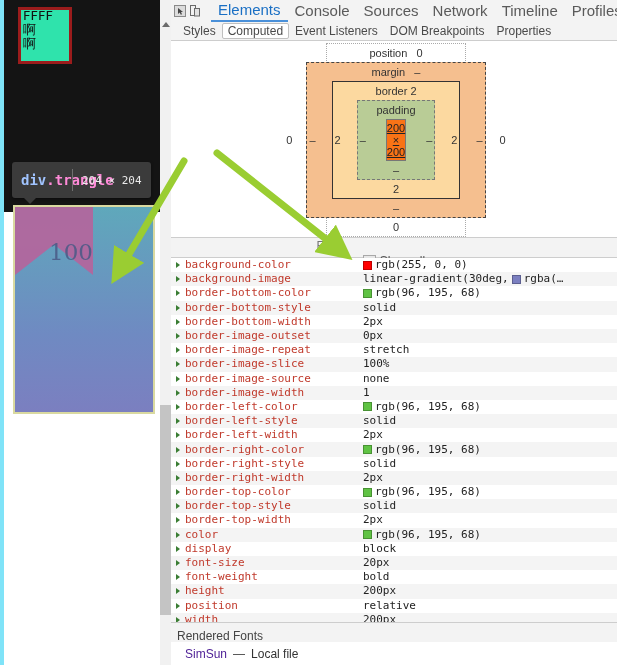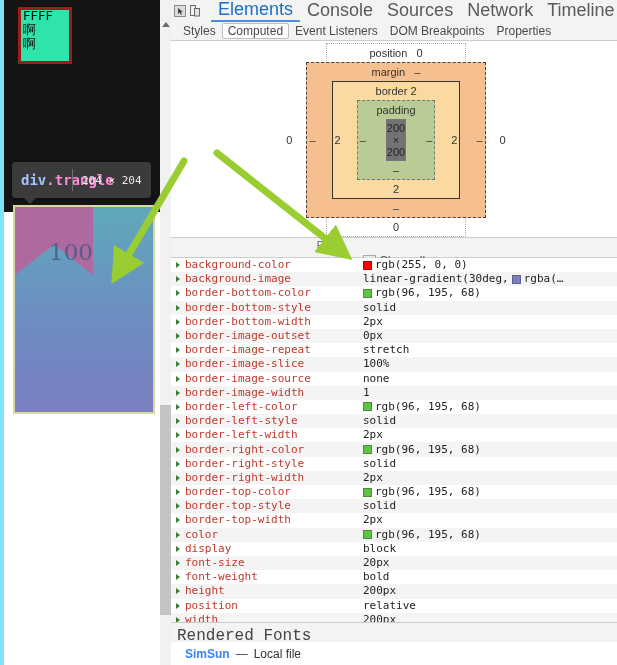--- a/index.html
+++ b/index.html
@@ -74,21 +74,21 @@
   .devtools{position:absolute;left:171px;top:0;width:446px;height:665px;background:#fff;}
 
   .dt-toolbar{
     position:absolute;left:0;top:0;width:446px;height:22px;
     background:#f3f3f3;border-bottom:1px solid #cdcdcd;display:flex;align-items:center;
   }
   .tb-icon{width:18px;height:18px;margin-left:3px;display:flex;align-items:center;justify-content:center;cursor:pointer;}
   .tb-div{width:1px;height:14px;background:#c9c9c9;margin:0 5px;}
   .tabs{display:flex;align-items:flex-end;height:22px;}
   .tab{
-    padding:2px 7px 3px;font-size:18px;color:#5a5a5a;cursor:pointer;
+    padding:2px 7px 3px;font-size:15px;color:#5a5a5a;cursor:pointer;
     height:22px;box-sizing:border-box;display:flex;align-items:center;
   }
   .tab.active{color:#1a6fc4;border-bottom:2px solid #4a90d9;}
   .tab.more{color:#8a8a8a;padding:2px 5px;}
   .tb-right{margin-left:auto;display:flex;align-items:center;}
   .kebab{width:16px;height:16px;display:flex;flex-direction:column;align-items:center;justify-content:center;gap:2px;cursor:pointer;}
   .kebab i{width:2px;height:2px;background:#5a5a5a;display:block;border-radius:50%;}
   .xbtn{width:22px;height:20px;display:flex;align-items:center;justify-content:center;font-size:14px;color:#4a4a4a;cursor:pointer;}
 
   .dt-subtabs{
@@ -102,21 +102,21 @@
   .boxmodel-wrap{position:absolute;left:0;top:41px;width:503px;height:196px;background:#fff;overflow:hidden;}
   .bm{
     position:absolute;left:155px;top:2px;width:140px;
     font-family:"Liberation Sans", sans-serif;font-size:11px;color:#333;text-align:center;
   }
   .bm-layer{border:1px dotted #aaa;position:relative;padding:3px 0 3px;}
   .bm-pos{background:#fff;}
   .bm-margin{background:#f5bf8f;border:1px dashed #444;margin:2px 6px;}
   .bm-border{background:#fcd9a0;border:1px solid #333;margin:2px 8px;}
   .bm-padding{background:#b9cc96;border:1px dashed #777;margin:2px 8px;}
-  .bm-content{background:#737373;border:1px solid #777;margin:2px 12px;padding:2px 0;font-size:11px;color:#222;}
+  .bm-content{background:#f97316;border:1px solid #777;margin:2px 12px;padding:2px 0;font-size:11px;color:#222;text-decoration:underline;}
   .bm-row{display:flex;align-items:center;justify-content:center;gap:6px;}
   .bm-mid{display:flex;align-items:center;justify-content:center;}
   .bm-lv,.bm-rv{font-size:11px;color:#333;padding:0 2px;}
   .bm-head{font-size:11px;padding:0 0 1px;}
   .bm-bot{font-size:11px;padding-top:1px;}
 
   
   .filter-bar{
     position:absolute;left:0;top:237px;width:446px;height:21px;
     background:#f3f3f3;border-top:1px solid #cdcdcd;border-bottom:1px solid #cdcdcd;
@@ -138,24 +138,24 @@
     border-left:4px solid #3a7d33;margin:0 5px 0 5px;flex:none;cursor:pointer;
   }
   .pname{color:#c0392b;width:178px;flex:none;white-space:nowrap;}
   .pval{color:#222;white-space:nowrap;display:flex;align-items:center;}
   .sw{width:7px;height:7px;display:inline-block;margin-right:3px;border:1px solid rgba(0,0,0,.25);flex:none;}
 
   
   .rf-header{
     position:absolute;left:0;top:622px;width:446px;height:27px;background:#f3f3f3;
     border-top:1px solid #cdcdcd;border-bottom:1px solid #cdcdcd;
-    display:flex;align-items:center;padding-left:6px;box-sizing:border-box;font-size:16px;color:#444;font-family:Liberation Mono, monospace;
+    display:flex;align-items:center;padding-left:6px;box-sizing:border-box;font-size:12px;color:#444;
   }
   .rf-body{position:absolute;left:0;top:642px;width:446px;height:23px;background:#fff;display:flex;align-items:center;padding-left:14px;box-sizing:border-box;font-size:12px;}
-  .rf-name{font-weight:bold;color:#3b82f6;}
+  .rf-name{font-weight:normal;color:#4c1d95;}
   .rf-dash{color:#444;margin:0 6px;}
   .rf-src{color:#333;}
   .rf-glyphs{color:#8a8a8a;margin-top:40px;}
 
   
   .arrows{position:absolute;left:0;top:0;width:617px;height:665px;pointer-events:none;}
 </style>
 </head>
 <body>
 

